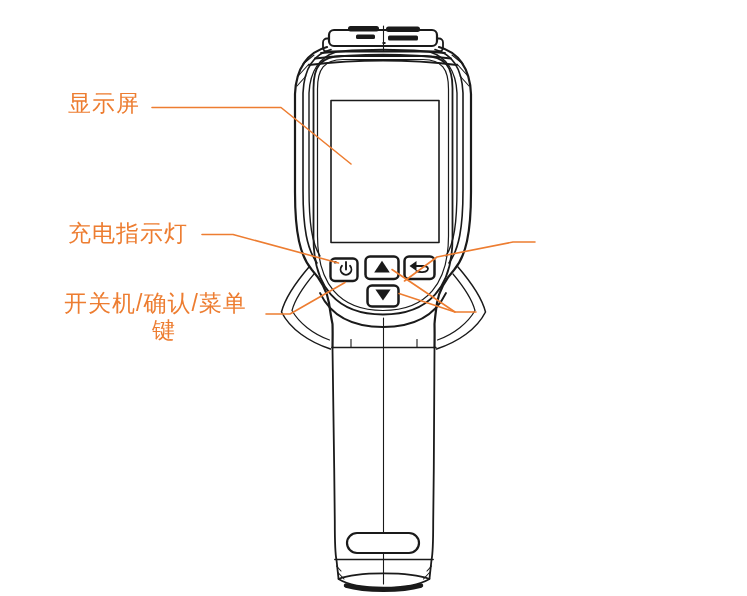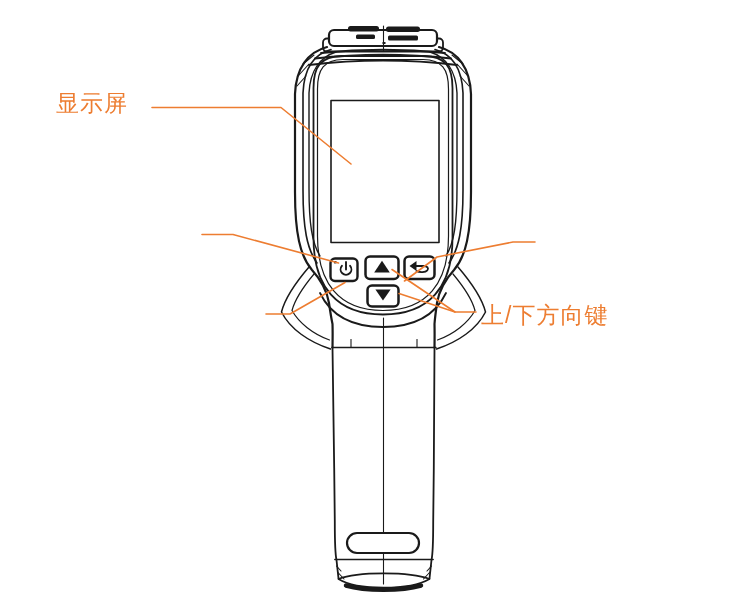--- a/index.html
+++ b/index.html
@@ -123,19 +123,23 @@
     <g stroke="#ED7D31" stroke-width="1.6" fill="none" stroke-linecap="round" stroke-linejoin="round">
       <polyline points="152,107.5 281,107.5 351,164"></polyline>
       <polyline points="202,234.5 233,234.5 338.5,263"></polyline>
       <polyline points="266,314 290,314 345,282.5"></polyline>
       <polyline points="535,242 513,242 437,257 404.5,281"></polyline>
       <polyline points="392,269.5 455,312 476,312"></polyline>
       <polyline points="399,293.5 455,312"></polyline>
     </g>
   </svg>
 
-  <div class="callout-label" style="left:56px;top:90px">显示屏</div>
+  <div class="callout-label" style="left:68px;top:90px">显示屏</div>
+
+  <div class="callout-label" style="left:68px;top:220px">充电指示灯</div>
+
+  <div class="callout-label" id="label-power" style="left:64px;top:290px">
+    <span>开关机/确认/菜单</span>
+    <span class="line2">键</span>
+  </div>
 
 
-
-
-  <div class="callout-label" style="left:481px;top:302px">上/下方向键</div>
 </div>
 
 </body></html>

